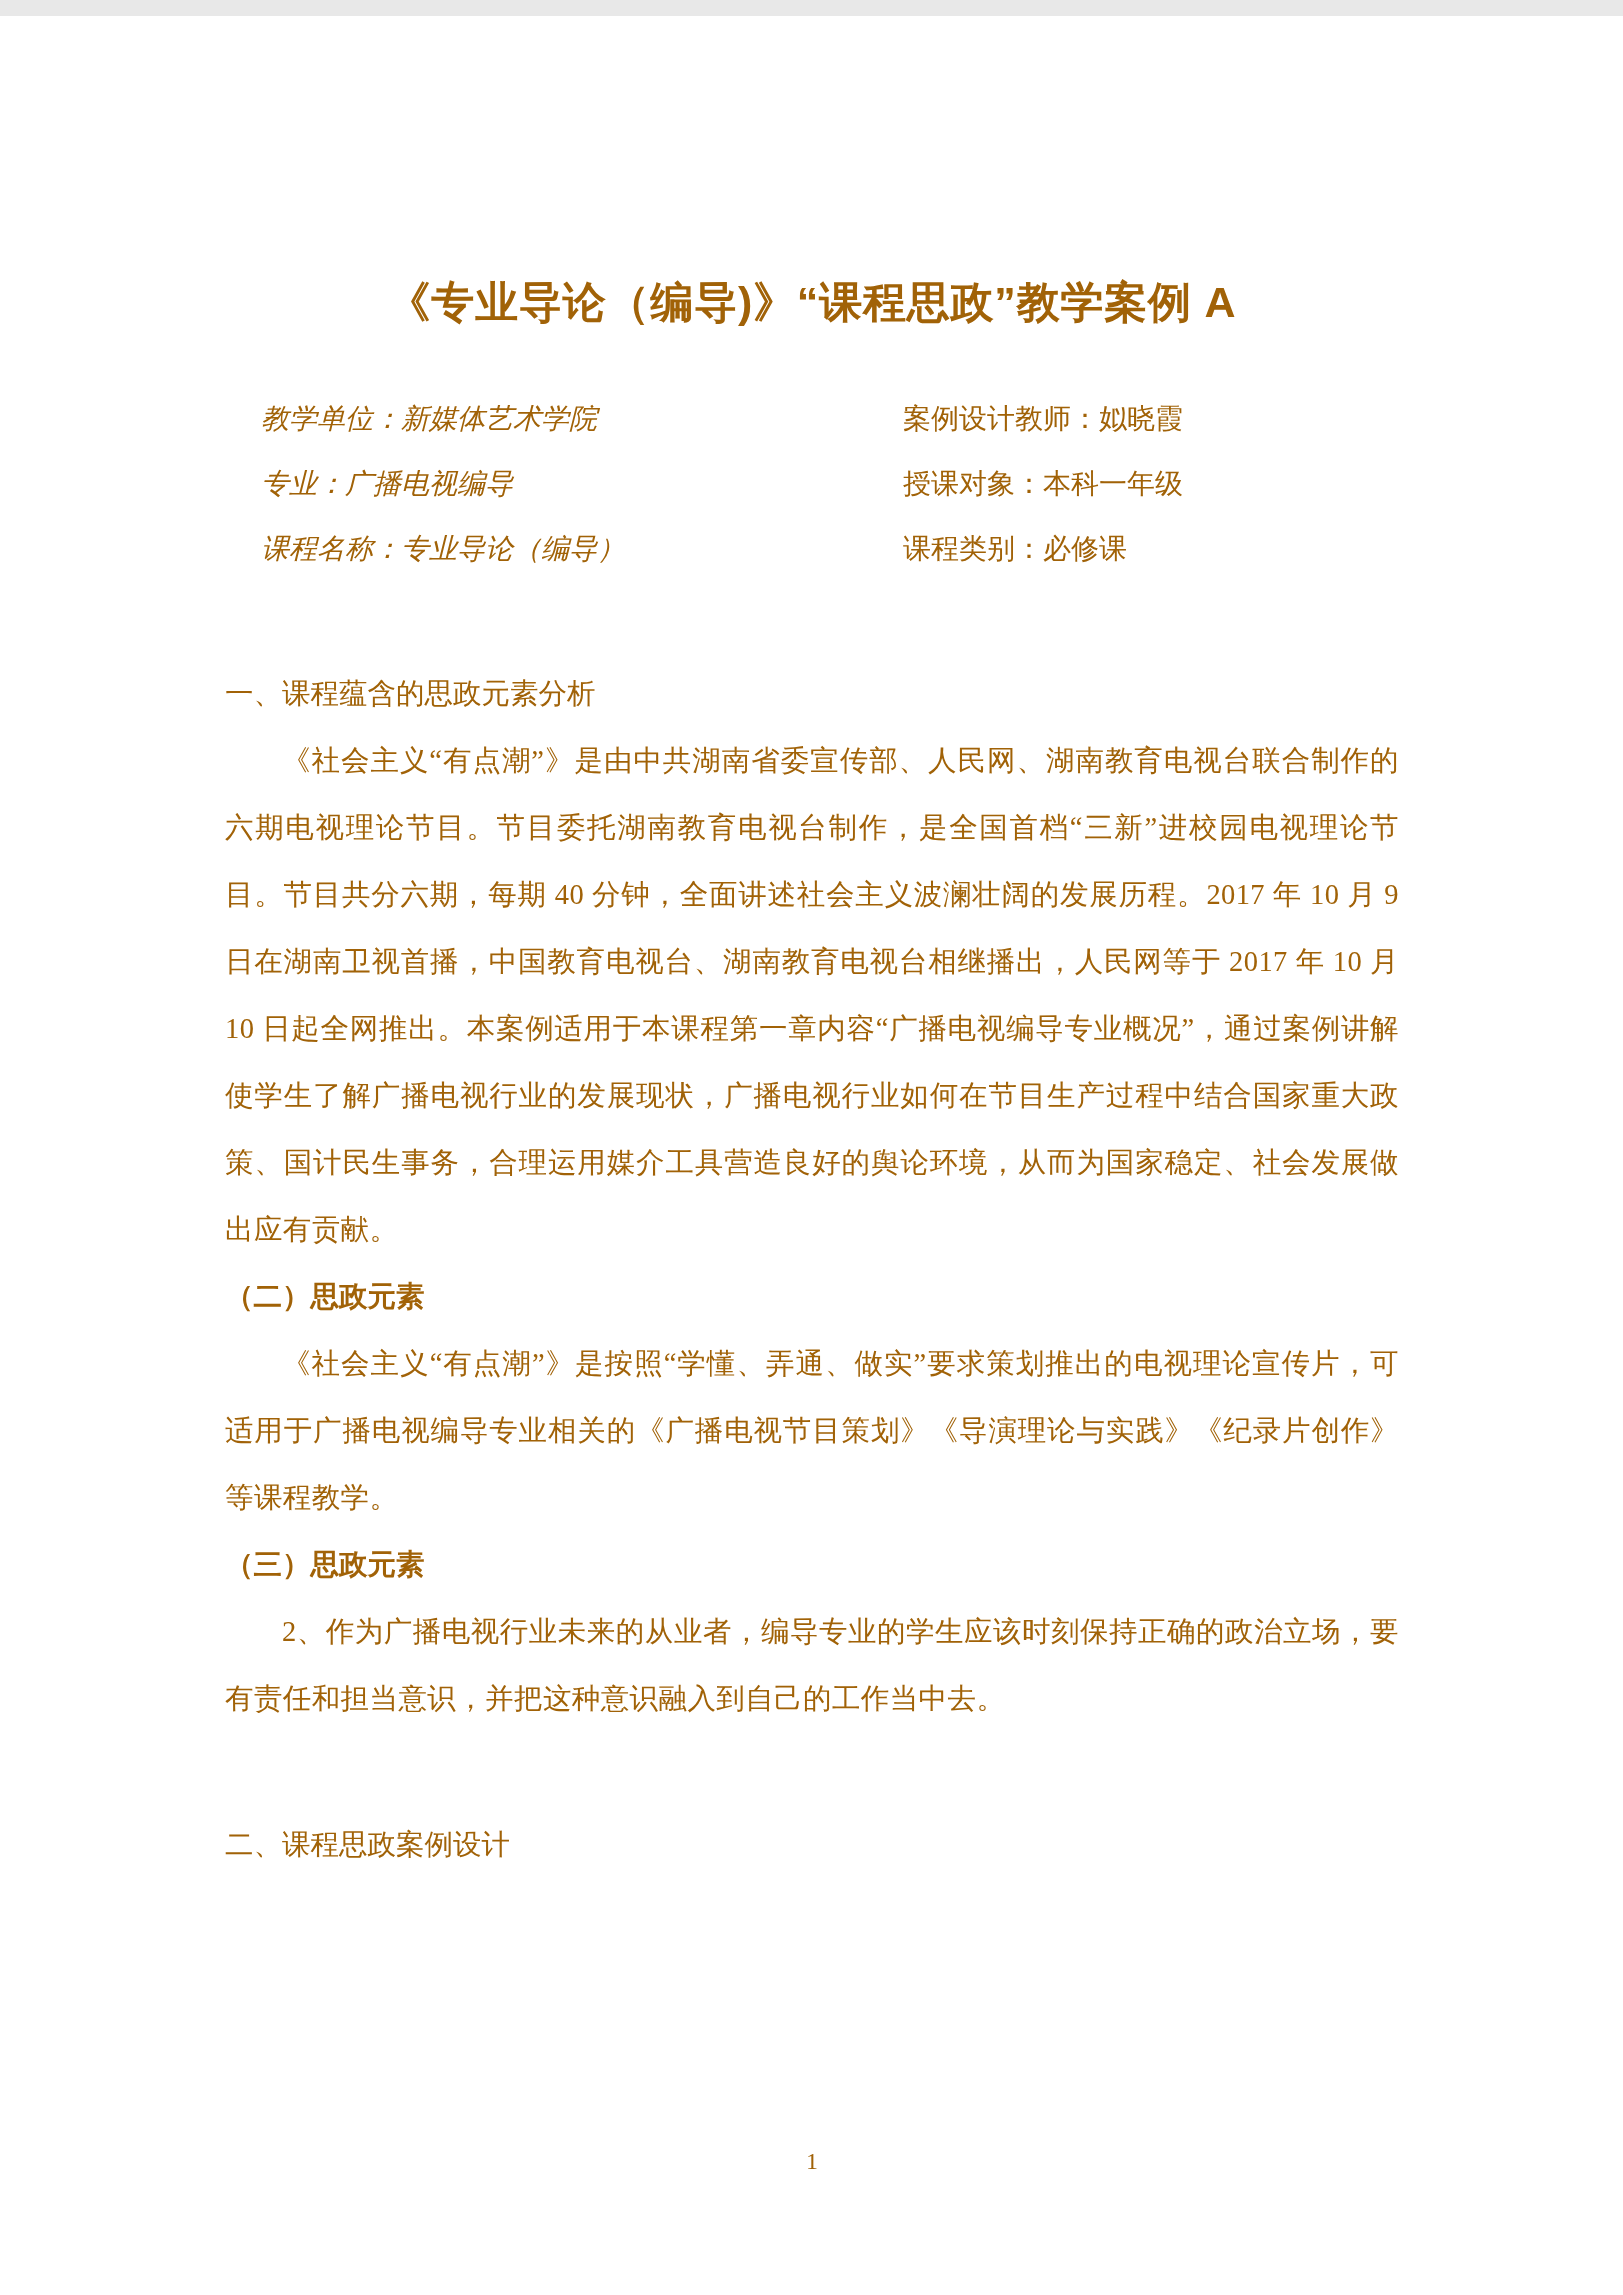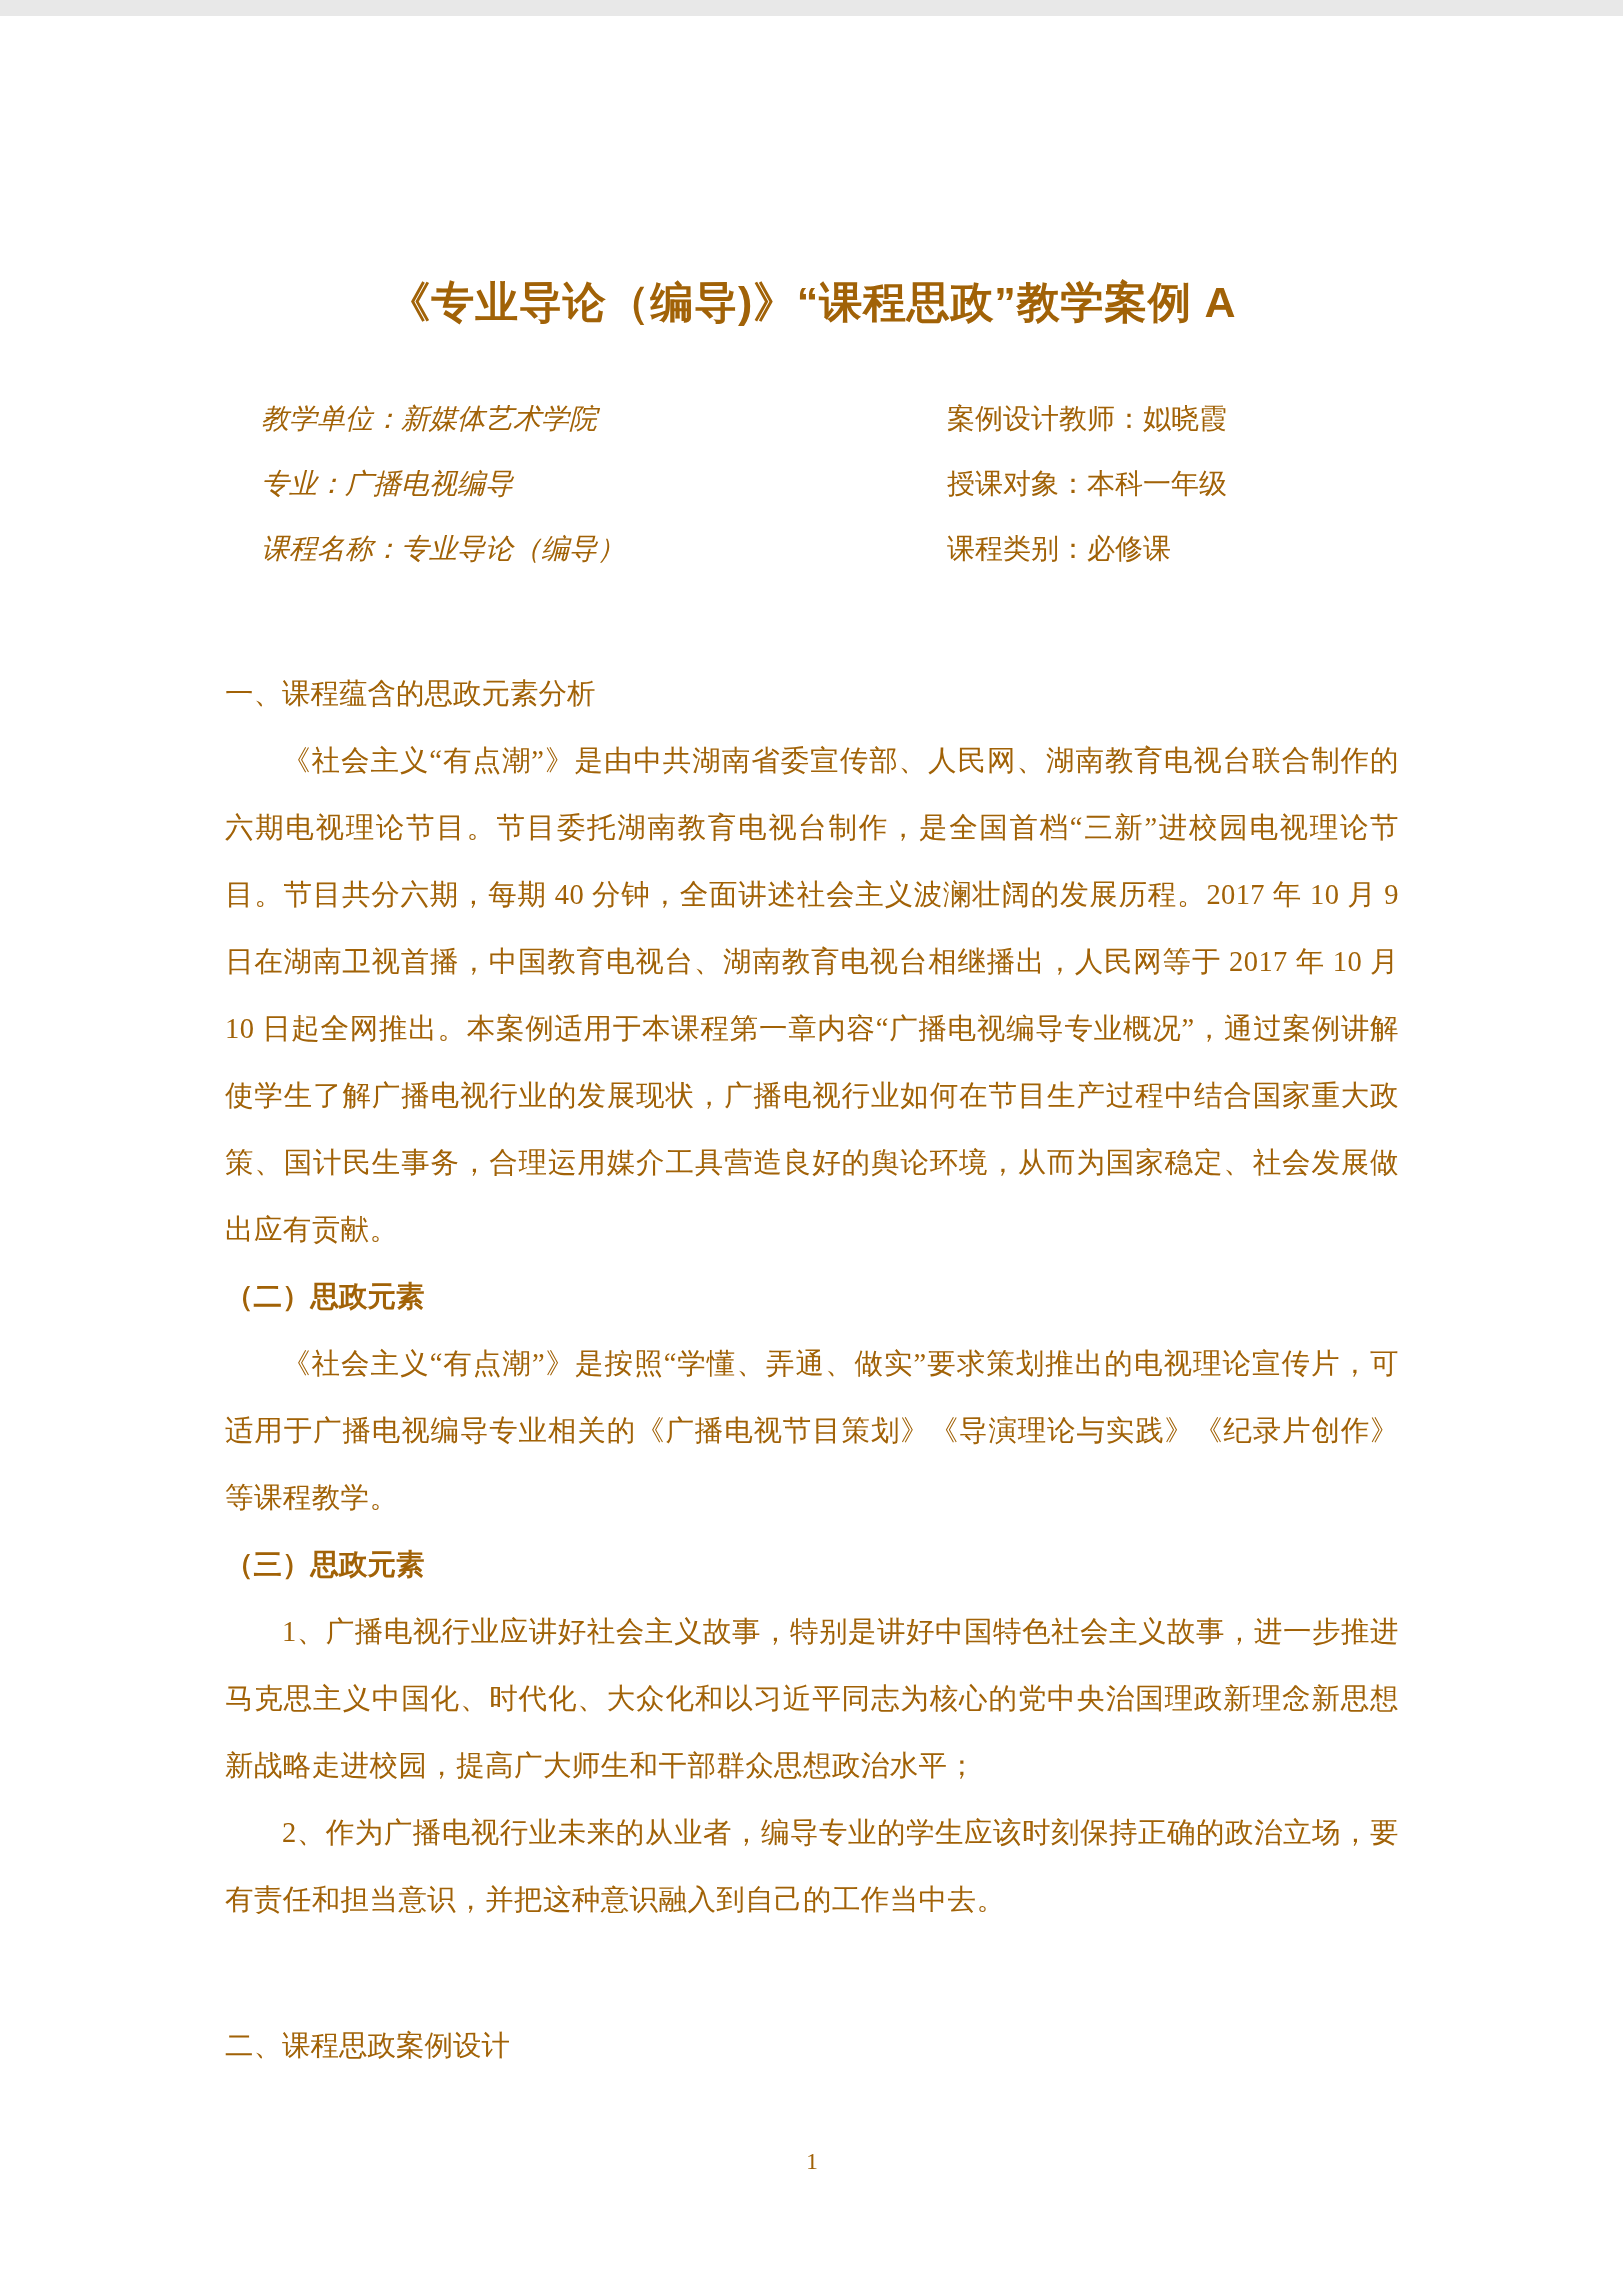--- a/index.html
+++ b/index.html
@@ -38,21 +38,21 @@
   .meta-left {
     position: absolute;
     left: 36px;
     top: 50%;
     transform: translateY(-50%);
     white-space: nowrap;
     font-style: italic;
   }
   .meta-right {
     position: absolute;
-    left: 722px;
+    left: 678px;
     top: 50%;
     transform: translateY(-50%);
     white-space: nowrap;
   }
   .sec-heading {
     margin-top: 79px;
     font-size: 28.5px;
     line-height: 67px;
     font-weight: normal;
   }
@@ -103,21 +103,20 @@
     </div>
 
     <div class="sec-heading">一、课程蕴含的思政元素分析</div>
 
     <p class="para">《社会主义“有点潮”》是由中共湖南省委宣传部、人民网、湖南教育电视台联合制作的六期电视理论节目。节目委托湖南教育电视台制作，是全国首档“三新”进校园电视理论节目。节目共分六期，每期 40 分钟，全面讲述社会主义波澜壮阔的发展历程。2017 年 10 月 9 日在湖南卫视首播，中国教育电视台、湖南教育电视台相继播出，人民网等于 2017 年 10 月 10 日起全网推出。本案例适用于本课程第一章内容“广播电视编导专业概况”，通过案例讲解使学生了解广播电视行业的发展现状，广播电视行业如何在节目生产过程中结合国家重大政策、国计民生事务，合理运用媒介工具营造良好的舆论环境，从而为国家稳定、社会发展做出应有贡献。</p>
 
     <div class="sub-heading">（二）思政元素</div>
     <p class="para">《社会主义“有点潮”》是按照“学懂、弄通、做实”要求策划推出的电视理论宣传片，可适用于广播电视编导专业相关的《广播电视节目策划》《导演理论与实践》《纪录片创作》等课程教学。</p>
 
     <div class="sub-heading">（三）思政元素</div>
-    <p class="para">1、广播电视行业应讲好社会主义故事，特别是讲好中国特色社会主义故事，进一步推进马克思主义中国化、时代化、大众化和以习近平同志为核心的党中央治国理政新理念新思想新战略走进校园，提高广大师生和干部群众思想政治水平；</p>
     <p class="para">2、作为广播电视行业未来的从业者，编导专业的学生应该时刻保持正确的政治立场，要有责任和担当意识，并把这种意识融入到自己的工作当中去。</p>
 
     <div class="sec-heading">二、课程思政案例设计</div>
 
   </div>
 
   <div class="page-number">1</div>
 </div>
 
 

